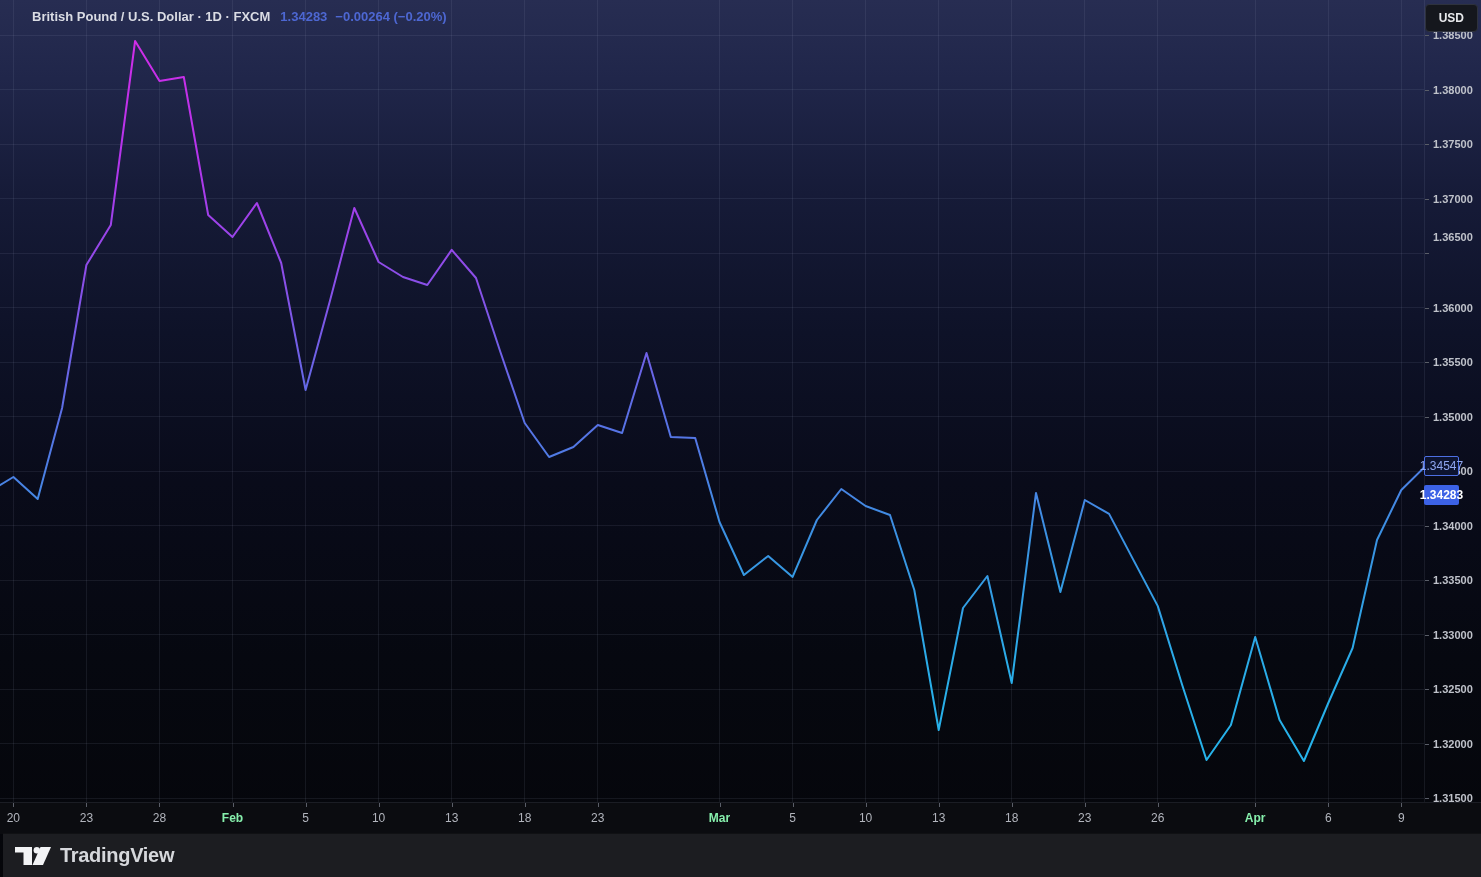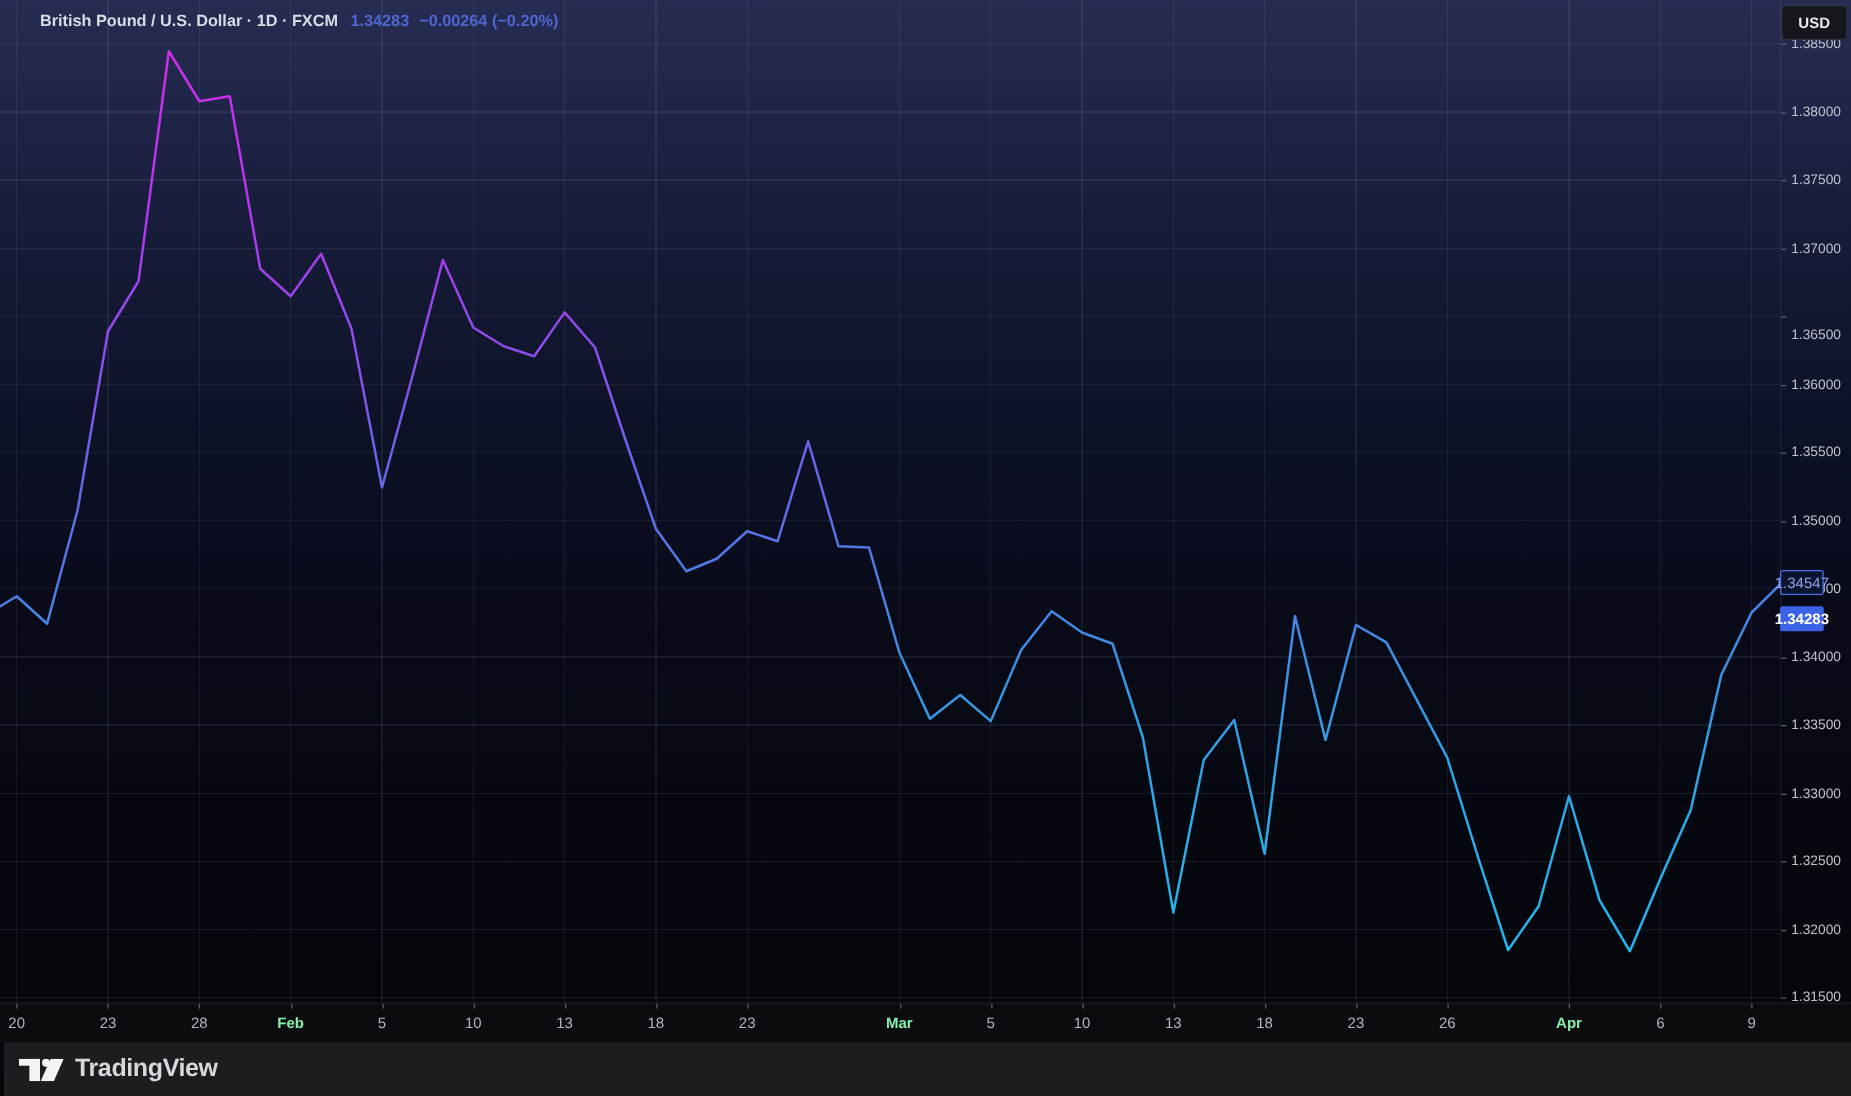--- a/index.html
+++ b/index.html
@@ -2,21 +2,21 @@
 <html><head>
 <meta charset="utf-8">
 <style>
   html,body{margin:0;padding:0;background:#05060a;}
   #app{
     position:relative;width:1481px;height:877px;overflow:hidden;
     font-family:"Liberation Sans",sans-serif;
     background:linear-gradient(180deg,#272d52 0%,#20264a 9%,#161b38 22%,#0e1228 38%,#090b1a 55%,#060810 75%,#05060a 100%);
   }
   #plot{position:absolute;left:0;top:0;}
-  #price-pane{position:absolute;left:1424px;top:0;width:57px;height:802px;border-left:1px solid rgba(180,190,220,0.10);}
+  #price-pane{position:absolute;left:1424px;top:0;width:57px;height:802px;border-left:1px solid rgba(180,190,220,0.10);font-weight:bold;}
   .pl{position:absolute;left:8px;font-size:11px;color:#bfc2ca;white-space:nowrap;}
   #time-pane{position:absolute;left:0;top:802px;width:1481px;height:31px;background:#0b0c10;border-top:1px solid rgba(180,190,220,0.10);}
   .tl{position:absolute;top:8px;font-size:12px;color:#b2b5bd;transform:translateX(-50%);white-space:nowrap;}
   .tl.bold{color:#86efac;font-weight:700;}
   #header{position:absolute;left:8px;top:9px;font-size:13px;font-weight:700;color:#dadce4;white-space:nowrap;z-index:5;padding-left:24px;}
   #header .blue{color:#4d67d2;margin-left:10px;}
   #header .blue2{color:#4d67d2;margin-left:8px;}
   #currency-btn{
     position:absolute;top:4px;right:3px;z-index:6;
     background:#15171d;color:#e8e9ec;font-size:12px;font-weight:700;
@@ -93,21 +93,21 @@
 
   <div id="price-pane">
       <div class="pl" style="top: 29px;">1.38500</div>
       <div style="position: absolute; left: 0px; width: 4px; height: 1px; background: rgb(90, 94, 104); top: 35px;"></div>
       <div class="pl" style="top: 83.5px;">1.38000</div>
       <div style="position: absolute; left: 0px; width: 4px; height: 1px; background: rgb(90, 94, 104); top: 89.5px;"></div>
       <div class="pl" style="top: 138px;">1.37500</div>
       <div style="position: absolute; left: 0px; width: 4px; height: 1px; background: rgb(90, 94, 104); top: 144px;"></div>
       <div class="pl" style="top: 192.5px;">1.37000</div>
       <div style="position: absolute; left: 0px; width: 4px; height: 1px; background: rgb(90, 94, 104); top: 198.5px;"></div>
-      <div class="pl" style="top: 262px;">1.36500</div>
+      <div class="pl" style="top: 231px;">1.36500</div>
       <div style="position: absolute; left: 0px; width: 4px; height: 1px; background: rgb(90, 94, 104); top: 253px;"></div>
       <div class="pl" style="top: 301.5px;">1.36000</div>
       <div style="position: absolute; left: 0px; width: 4px; height: 1px; background: rgb(90, 94, 104); top: 307.5px;"></div>
       <div class="pl" style="top: 356px; text-align: center;">1.35500</div>
       <div style="position: absolute; left: 0px; width: 4px; height: 1px; background: rgb(90, 94, 104); top: 362px;"></div>
       <div class="pl" style="top: 410.5px;">1.35000</div>
       <div style="position: absolute; left: 0px; width: 4px; height: 1px; background: rgb(90, 94, 104); top: 416.5px;"></div>
       <div class="pl" style="top: 465px;">1.34500</div>
       <div style="position: absolute; left: 0px; width: 4px; height: 1px; background: rgb(90, 94, 104); top: 471px;"></div>
       <div class="pl" style="top: 519.5px;">1.34000</div>

